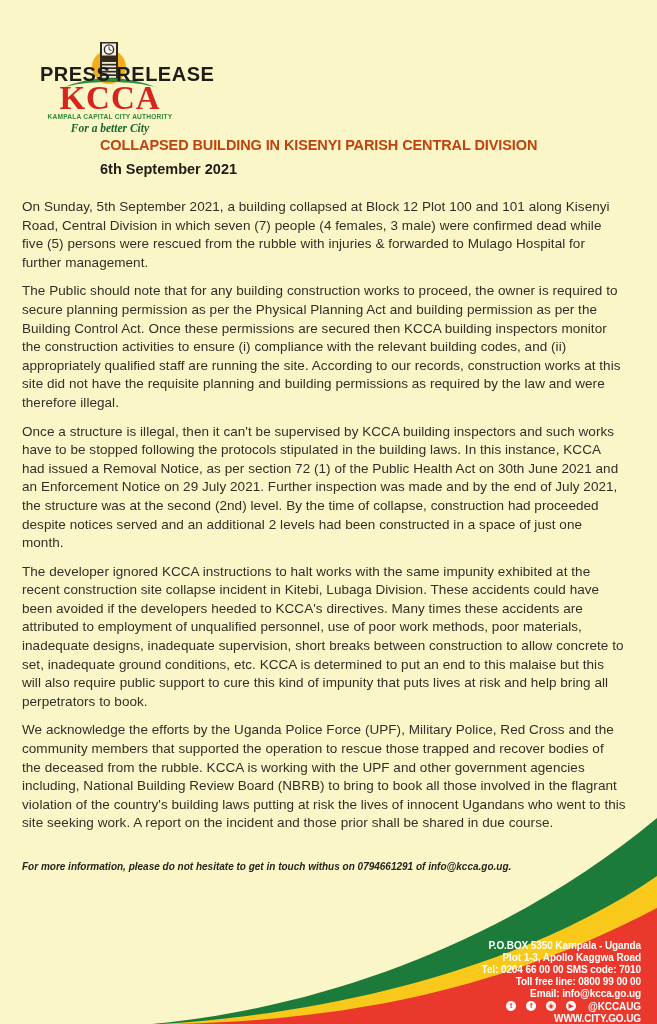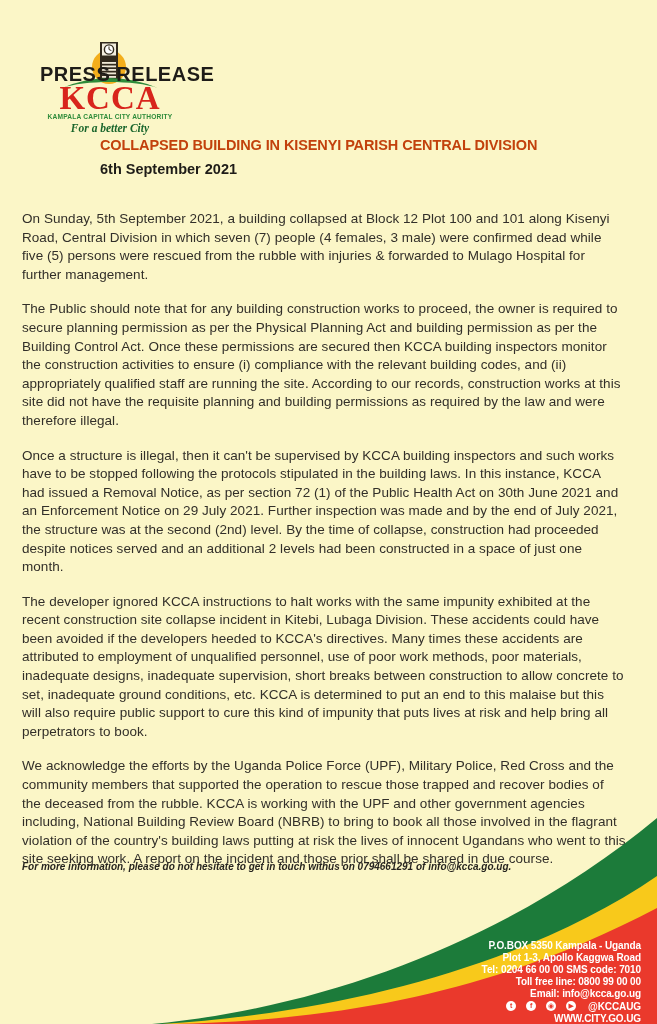--- a/index.html
+++ b/index.html
@@ -36,21 +36,21 @@
   }
   .release-date{
     position:absolute;left:100px;top:161px;
     font-size:14.5px;font-weight:bold;color:#1E1C18;
   }
   
   .body-text{
     position:absolute;left:22px;top:194px;width:604px;
     font-size:13.5px;line-height:18.6px;letter-spacing:.05px;color:#322F29;
   }
-  .body-text p{margin:16px 0 10px 0;}
+  .body-text p{margin:4px 0 10px 0;}
   .contact-note{
     position:absolute;left:22px;top:857px;width:524px;
     font-size:10px;line-height:19px;font-weight:bold;font-style:italic;color:#26241F;
   }
   
   .swoosh{position:absolute;left:0;top:812px;width:657px;height:212px;}
   .footer-block{
     position:absolute;right:16px;top:940px;text-align:right;color:#fff;
     font-size:10px;line-height:11.5px;font-weight:bold;letter-spacing:-.1px;
   }

